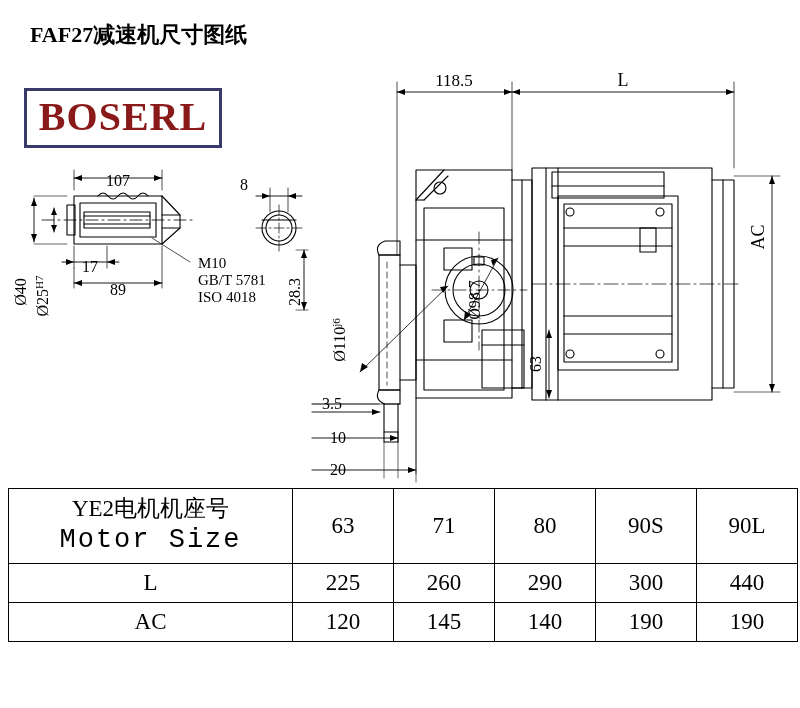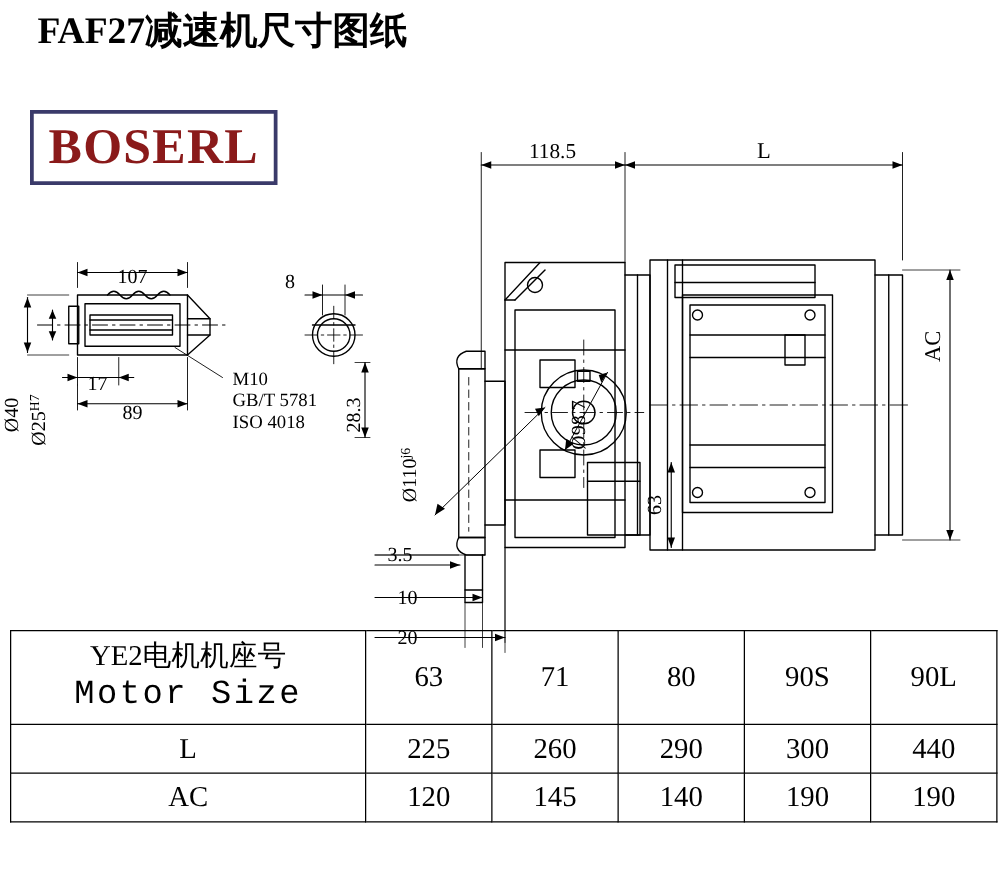--- a/index.html
+++ b/index.html
@@ -17,22 +17,22 @@
   }
   .page {
     position: relative;
     width: 800px;
     height: 708px;
   }
   
   .title {
     position: absolute;
     left: 30px;
-    top: 4px;
-    font-size: 30px;
+    top: 20px;
+    font-size: 22px;
     font-weight: bold;
     font-family: "Liberation Serif", serif;
     letter-spacing: 0px;
     white-space: nowrap;
   }
   
   .logo-box {
     position: absolute;
     left: 24px;
     top: 88px;
@@ -56,33 +56,32 @@
     font-weight: bold;
     color: #8a1a1a;
     letter-spacing: 1px;
     line-height: 1;
     padding-bottom: 2px;
     box-sizing: border-box;
   }
   
   .drawing {
     position: absolute;
-    left: 0;
+    left: 12px;
     top: 0;
     width: 742px;
     height: 500px;
-    margin-top: 40px;
   }
   .drawing svg { display: block; }
 
   
   .spec-table {
     position: absolute;
     left: 8px;
-    top: 504px;
+    top: 488px;
     width: 784px;
     border-collapse: collapse;
     table-layout: fixed;
   }
   .spec-table td {
     border: 1px solid #000;
     text-align: center;
     font-family: "Liberation Serif", serif;
     font-size: 23px;
     height: 38px;

